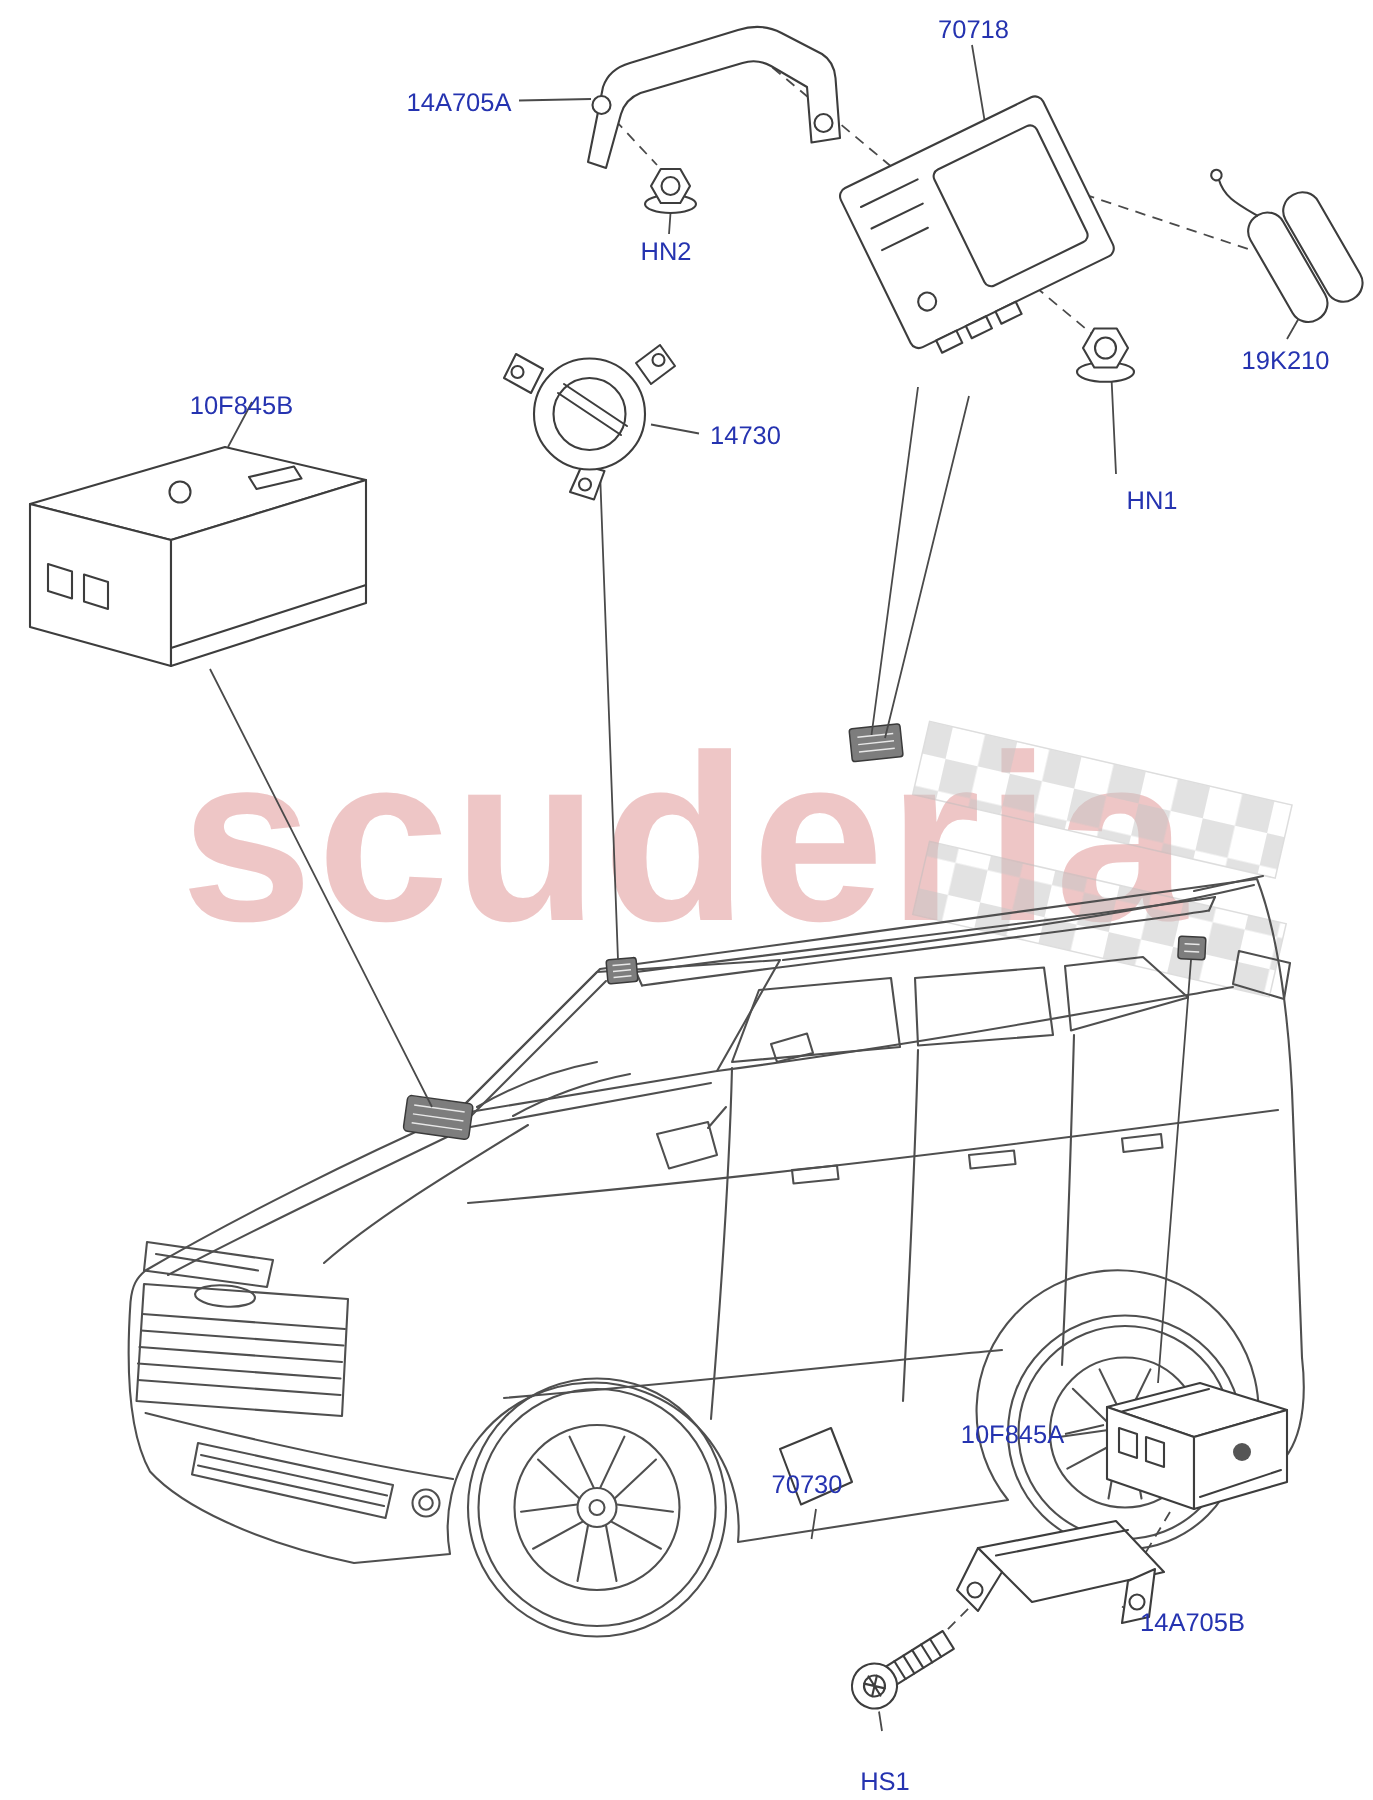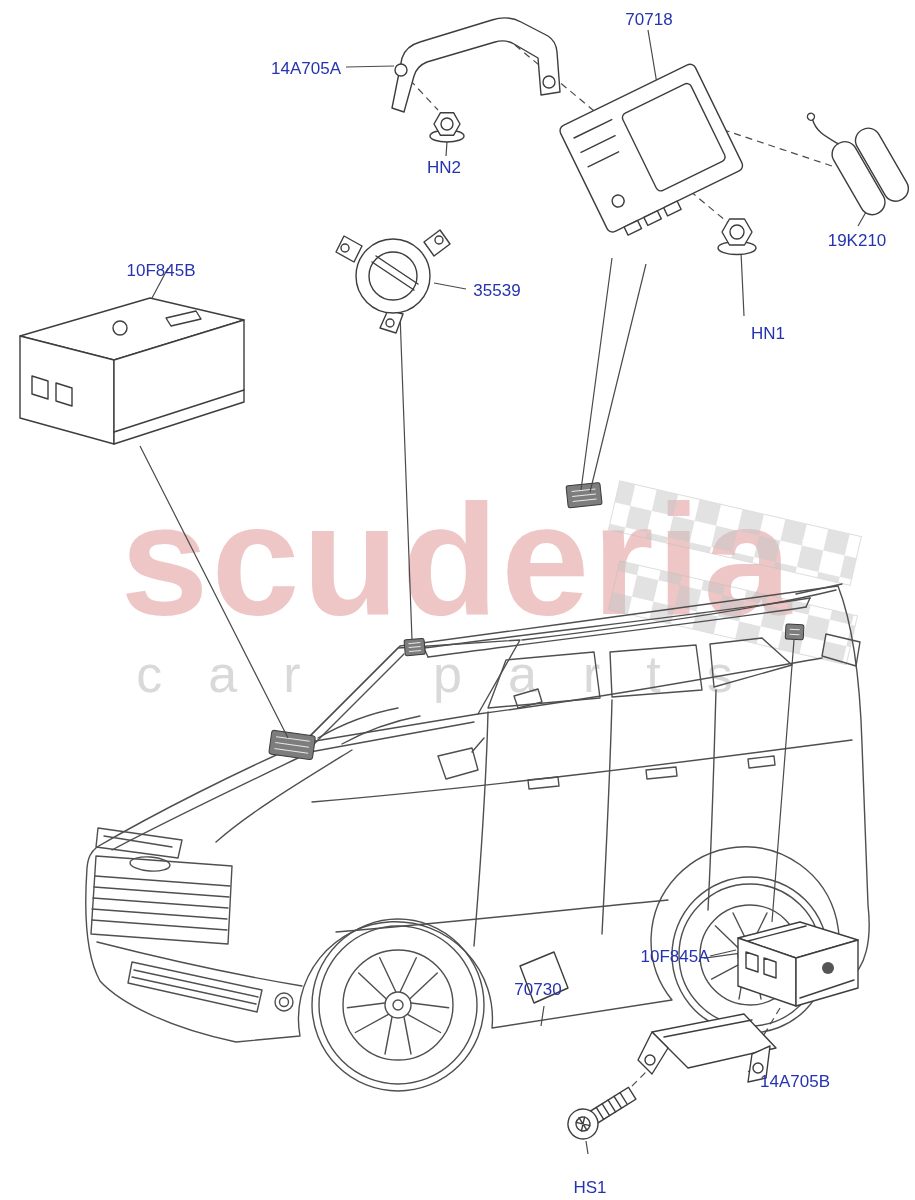--- a/index.html
+++ b/index.html
@@ -34,21 +34,20 @@
   .lbl-10F845A { left:675px; top:947px; }
   .lbl-14A705B { left:795px; top:1072px; }
   .lbl-HS1     { left:590px; top:1178px; }
 </style>
 </head>
 <body>
 
 <div class="canvas">
 
   <div class="watermark-primary">scuderia</div>
-  <div class="watermark-secondary">car parts</div>
 
   <svg width="915" height="1200" viewBox="0 0 915 1200">
     <defs>
       <pattern id="check" width="44" height="44" patternUnits="userSpaceOnUse">
         <rect width="22" height="22" fill="#c6c6c6"></rect>
         <rect x="22" y="22" width="22" height="22" fill="#c6c6c6"></rect>
       </pattern>
       <path id="fspoke" d="M392,1017 L385,1054 M404,1017 L411,1054"></path>
       <path id="rspoke" d="M745,965 L739,999 M755,965 L761,999"></path>
     </defs>
@@ -256,21 +255,21 @@
         <path d="M-5,-5 L5,5 M-5,5 L5,-5 M0,-7.5 L0,7.5" fill="none"></path>
       </g>
 
     </g>
   </svg>
 
   <div class="part-label lbl-70718">70718</div>
   <div class="part-label lbl-14A705A">14A705A</div>
   <div class="part-label lbl-HN2">HN2</div>
   <div class="part-label lbl-10F845B">10F845B</div>
-  <div class="part-label lbl-18808">35539</div>
+  <div class="part-label lbl-18808">14730</div>
   <div class="part-label lbl-HN1">HN1</div>
   <div class="part-label lbl-19K210">19K210</div>
   <div class="part-label lbl-70730">70730</div>
   <div class="part-label lbl-10F845A">10F845A</div>
   <div class="part-label lbl-14A705B">14A705B</div>
   <div class="part-label lbl-HS1">HS1</div>
 
 </div>
 
 </body></html>

